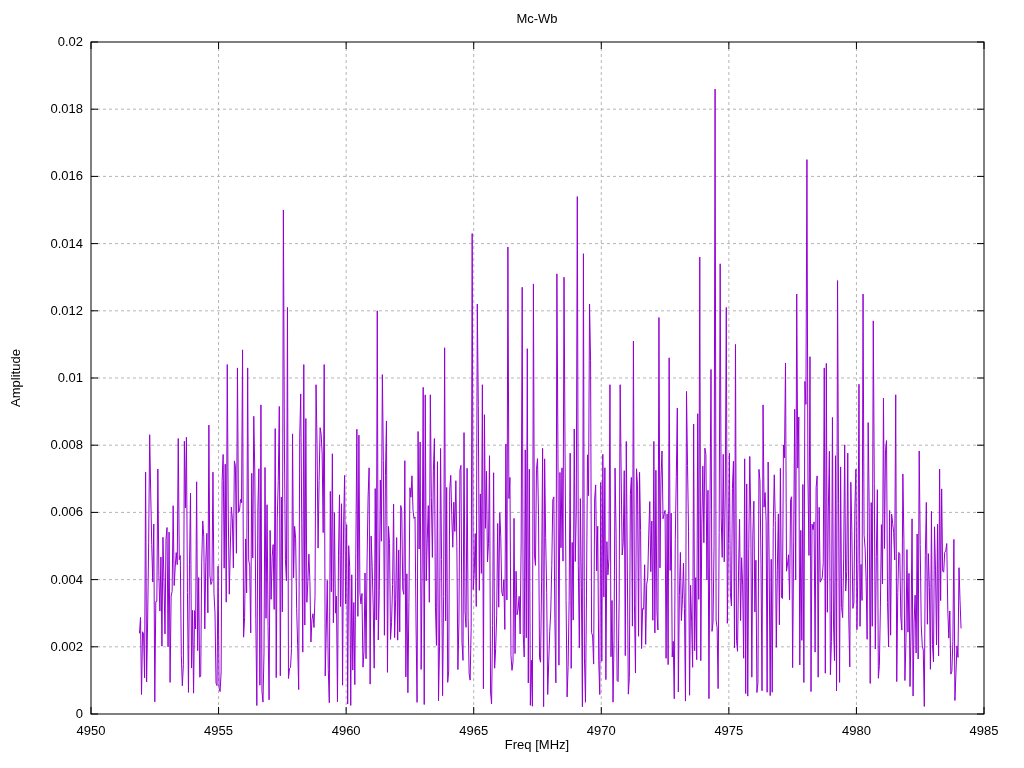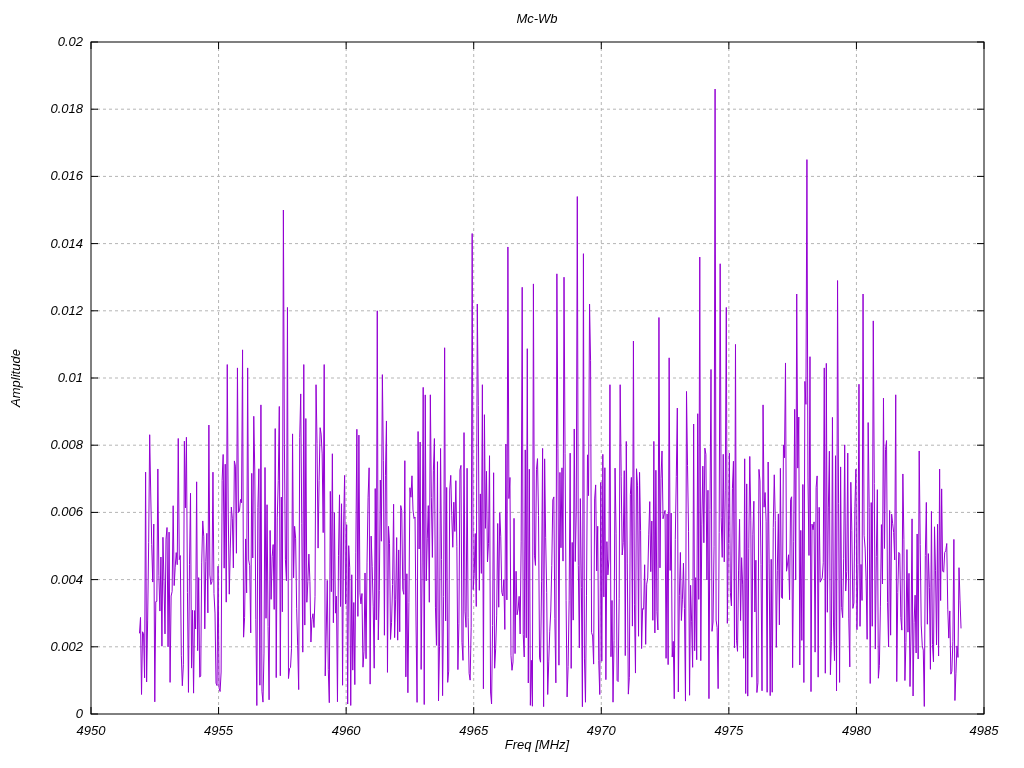--- a/index.html
+++ b/index.html
@@ -2,21 +2,21 @@
 <html><head>
 <meta charset="utf-8">
 <style>
   html, body {
     margin: 0; padding: 0;
     width: 1024px; height: 768px;
     background: #ffffff;
     font-family: "Liberation Sans", "DejaVu Sans", sans-serif;
     overflow: hidden;
   }
-  #chart-wrap { position: relative; width: 1024px; height: 628px; font-style: italic; }
+  #chart-wrap { position: relative; width: 1024px; height: 628px; }
   svg { position: absolute; left: 0; top: 0; }
   text { fill: #000000; font-family: "Liberation Sans", "DejaVu Sans", sans-serif; }
   .tick-label { font-size: 13px; }
   .title-label { font-size: 13px; }
   .axis-label { font-size: 13px; }
 </style>
 </head>
 <body>
 
 <div id="chart-wrap">

